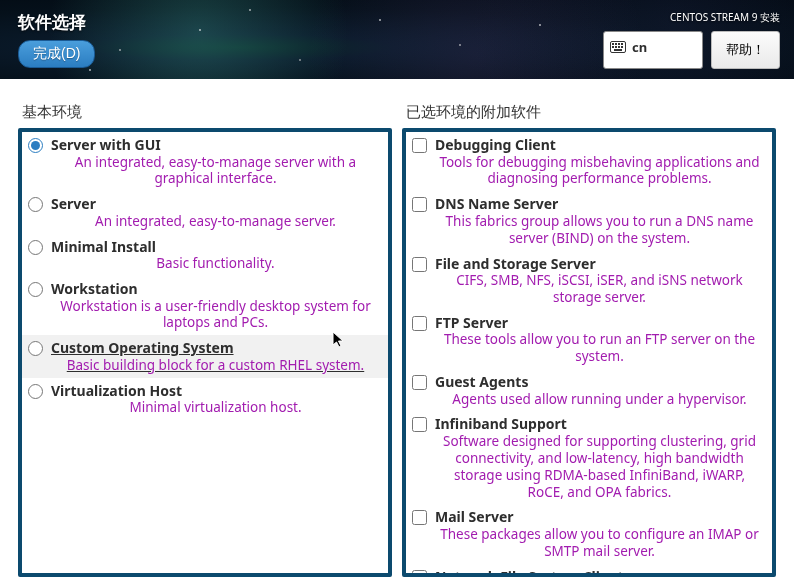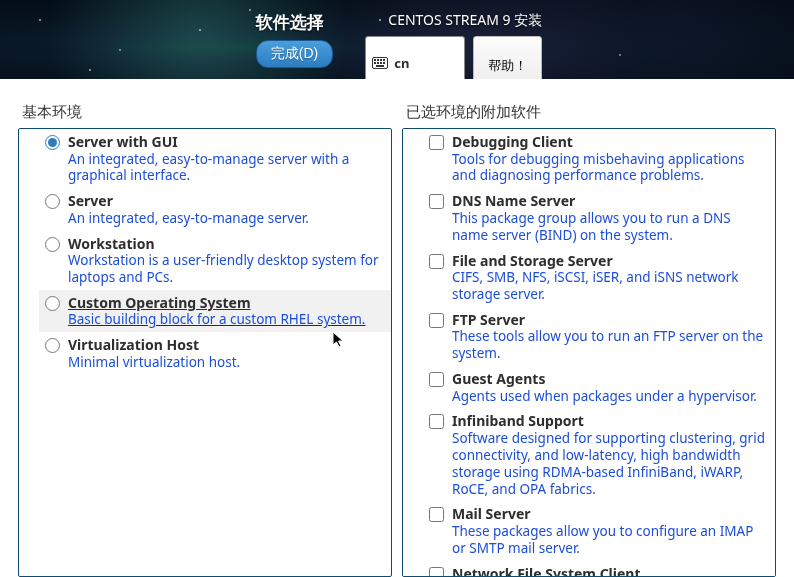--- a/index.html
+++ b/index.html
@@ -35,76 +35,75 @@
       radial-gradient(1px 1px at 120px 50px, #ddd, transparent),
       radial-gradient(1px 1px at 200px 30px, #fff, transparent),
       radial-gradient(1px 1px at 300px 60px, #ccc, transparent),
       radial-gradient(1px 1px at 380px 20px, #fff, transparent),
       radial-gradient(1px 1px at 460px 45px, #ddd, transparent),
       radial-gradient(1px 1px at 540px 25px, #fff, transparent),
       radial-gradient(1px 1px at 620px 55px, #ccc, transparent),
       radial-gradient(1px 1px at 90px 70px, #fff, transparent),
       radial-gradient(1px 1px at 250px 10px, #eee, transparent);
   }
-  .hdr-content { position: relative; z-index:2; display:flex; justify-content:center; height:100%; }
+  .hdr-content { position: relative; z-index:2; display:flex; justify-content:space-between; height:100%; }
   .hdr-left { padding: 10px 18px; }
   .page-title { color:#fff; font-size:17px; font-weight:700; text-shadow:0 1px 2px rgba(0,0,0,.7); }
   .done-btn {
     margin-top:6px;
     background: linear-gradient(#4a9edc, #2b7dc1);
     border:1px solid #1a5a94;
     color:#fff;
     padding:4px 14px;
     border-radius:12px;
     font-size:14px;
     text-shadow:0 1px 1px rgba(0,0,0,.3);
     cursor:pointer;
   }
   .hdr-right { padding:10px 14px; text-align:right; }
-  .installer-name { color:#fff; font-size:14px; text-shadow:0 1px 2px rgba(0,0,0,.7); }
+  .installer-name { color:#fff; font-size:10px; text-shadow:0 1px 2px rgba(0,0,0,.7); }
   .hdr-controls { margin-top:6px; display:flex; gap:8px; justify-content:flex-end; }
   .lang-box {
     background:#fff; border:1px solid #888; border-radius:3px;
     padding:3px 8px 10px 6px; display:flex; align-items:center; gap:6px;
     font-size:13px; min-width:100px; cursor:pointer;
   }
   .kbd-icon { display:inline-flex; }
   .help-btn {
     background: linear-gradient(#fcfcfc, #eaeaea);
     border:1px solid #bbb; border-radius:3px;
-    padding:20px 14px; font-size:13px; cursor:pointer;
+    padding:9px 14px; font-size:13px; cursor:pointer;
   }
   .body-area {
     display:flex; gap:0; padding: 22px 18px 0 18px;
     height: calc(577px - 79px);
   }
   .col { flex:1; display:flex; flex-direction:column; }
   .col-left { margin-right:10px; }
   .col-right { }
   .section-title { font-size:15px; color:#333; margin-bottom:6px; padding-left:4px; font-weight:400; }
   .panel {
-    flex:1; border:1px solid #0c4a6e; border-radius:2px;
+    flex:1; border:4px solid #0c4a6e; border-radius:2px;
     overflow-y:auto; overflow-x:hidden; background:#fff;
     scrollbar-width: thin;
-    padding-left: 20px;
   }
   .panel::-webkit-scrollbar { width:10px; }
   .panel::-webkit-scrollbar-thumb { background:#c5c5c5; border-radius:5px; }
   .opt {
     display:flex; align-items:flex-start; gap:8px;
     padding:4px 8px 4px 6px;
     cursor:pointer;
   }
   .opt.hover { background:#f1f1f1;text-decoration:underline; }
   .opt input[type=radio], .opt input[type=checkbox] {
     margin-top:2px; width:15px; height:15px; flex-shrink:0; accent-color:#2b7dc1;
   }
   .opt-body { flex:1; line-height:1.25; }
   .opt-title { font-weight:700; color:#2e2e2e; font-size:14px; }
-  .opt-desc { font-size:13.5px; color:#1d4ed8; }
+  .opt-desc { font-size:13.5px; color:#a21caf;text-align:center; }
   .cursor {
     position:absolute; left:332px; top:331px; z-index:50;
     pointer-events:none;
   }
 </style>
 </head>
 <body>
 
 <div class="header">
   <div class="stars"></div>
@@ -153,20 +152,27 @@
         <label class="opt">
           <input type="radio" name="env" style="">
           <div class="opt-body">
             <div class="opt-title">Server</div>
             <div class="opt-desc">An integrated, easy-to-manage server.</div>
           </div>
         </label>
         <label class="opt">
           <input type="radio" name="env" style="">
           <div class="opt-body">
+            <div class="opt-title">Minimal Install</div>
+            <div class="opt-desc">Basic functionality.</div>
+          </div>
+        </label>
+        <label class="opt">
+          <input type="radio" name="env" style="">
+          <div class="opt-body">
             <div class="opt-title">Workstation</div>
             <div class="opt-desc">Workstation is a user-friendly desktop system for laptops and PCs.</div>
           </div>
         </label>
         <label class="opt hover">
           <input type="radio" name="env" style="">
           <div class="opt-body">
             <div class="opt-title">Custom Operating System</div>
             <div class="opt-desc">Basic building block for a custom RHEL system.</div>
           </div>
@@ -187,42 +193,42 @@
           <input type="checkbox" style="">
           <div class="opt-body">
             <div class="opt-title">Debugging Client</div>
             <div class="opt-desc">Tools for debugging misbehaving applications and diagnosing performance problems.</div>
           </div>
         </label>
         <label class="opt">
           <input type="checkbox" style="">
           <div class="opt-body">
             <div class="opt-title">DNS Name Server</div>
-            <div class="opt-desc">This package group allows you to run a DNS name server (BIND) on the system.</div>
+            <div class="opt-desc">This fabrics group allows you to run a DNS name server (BIND) on the system.</div>
           </div>
         </label>
         <label class="opt">
           <input type="checkbox" style="">
           <div class="opt-body">
             <div class="opt-title">File and Storage Server</div>
             <div class="opt-desc">CIFS, SMB, NFS, iSCSI, iSER, and iSNS network storage server.</div>
           </div>
         </label>
         <label class="opt">
           <input type="checkbox" style="">
           <div class="opt-body">
             <div class="opt-title">FTP Server</div>
             <div class="opt-desc">These tools allow you to run an FTP server on the system.</div>
           </div>
         </label>
         <label class="opt">
           <input type="checkbox" style="">
           <div class="opt-body">
             <div class="opt-title">Guest Agents</div>
-            <div class="opt-desc">Agents used when packages under a hypervisor.</div>
+            <div class="opt-desc">Agents used allow running under a hypervisor.</div>
           </div>
         </label>
         <label class="opt">
           <input type="checkbox" style="">
           <div class="opt-body">
             <div class="opt-title">Infiniband Support</div>
             <div class="opt-desc">Software designed for supporting clustering, grid connectivity, and low-latency, high bandwidth storage using RDMA-based InfiniBand, iWARP, RoCE, and OPA fabrics.</div>
           </div>
         </label>
         <label class="opt">

